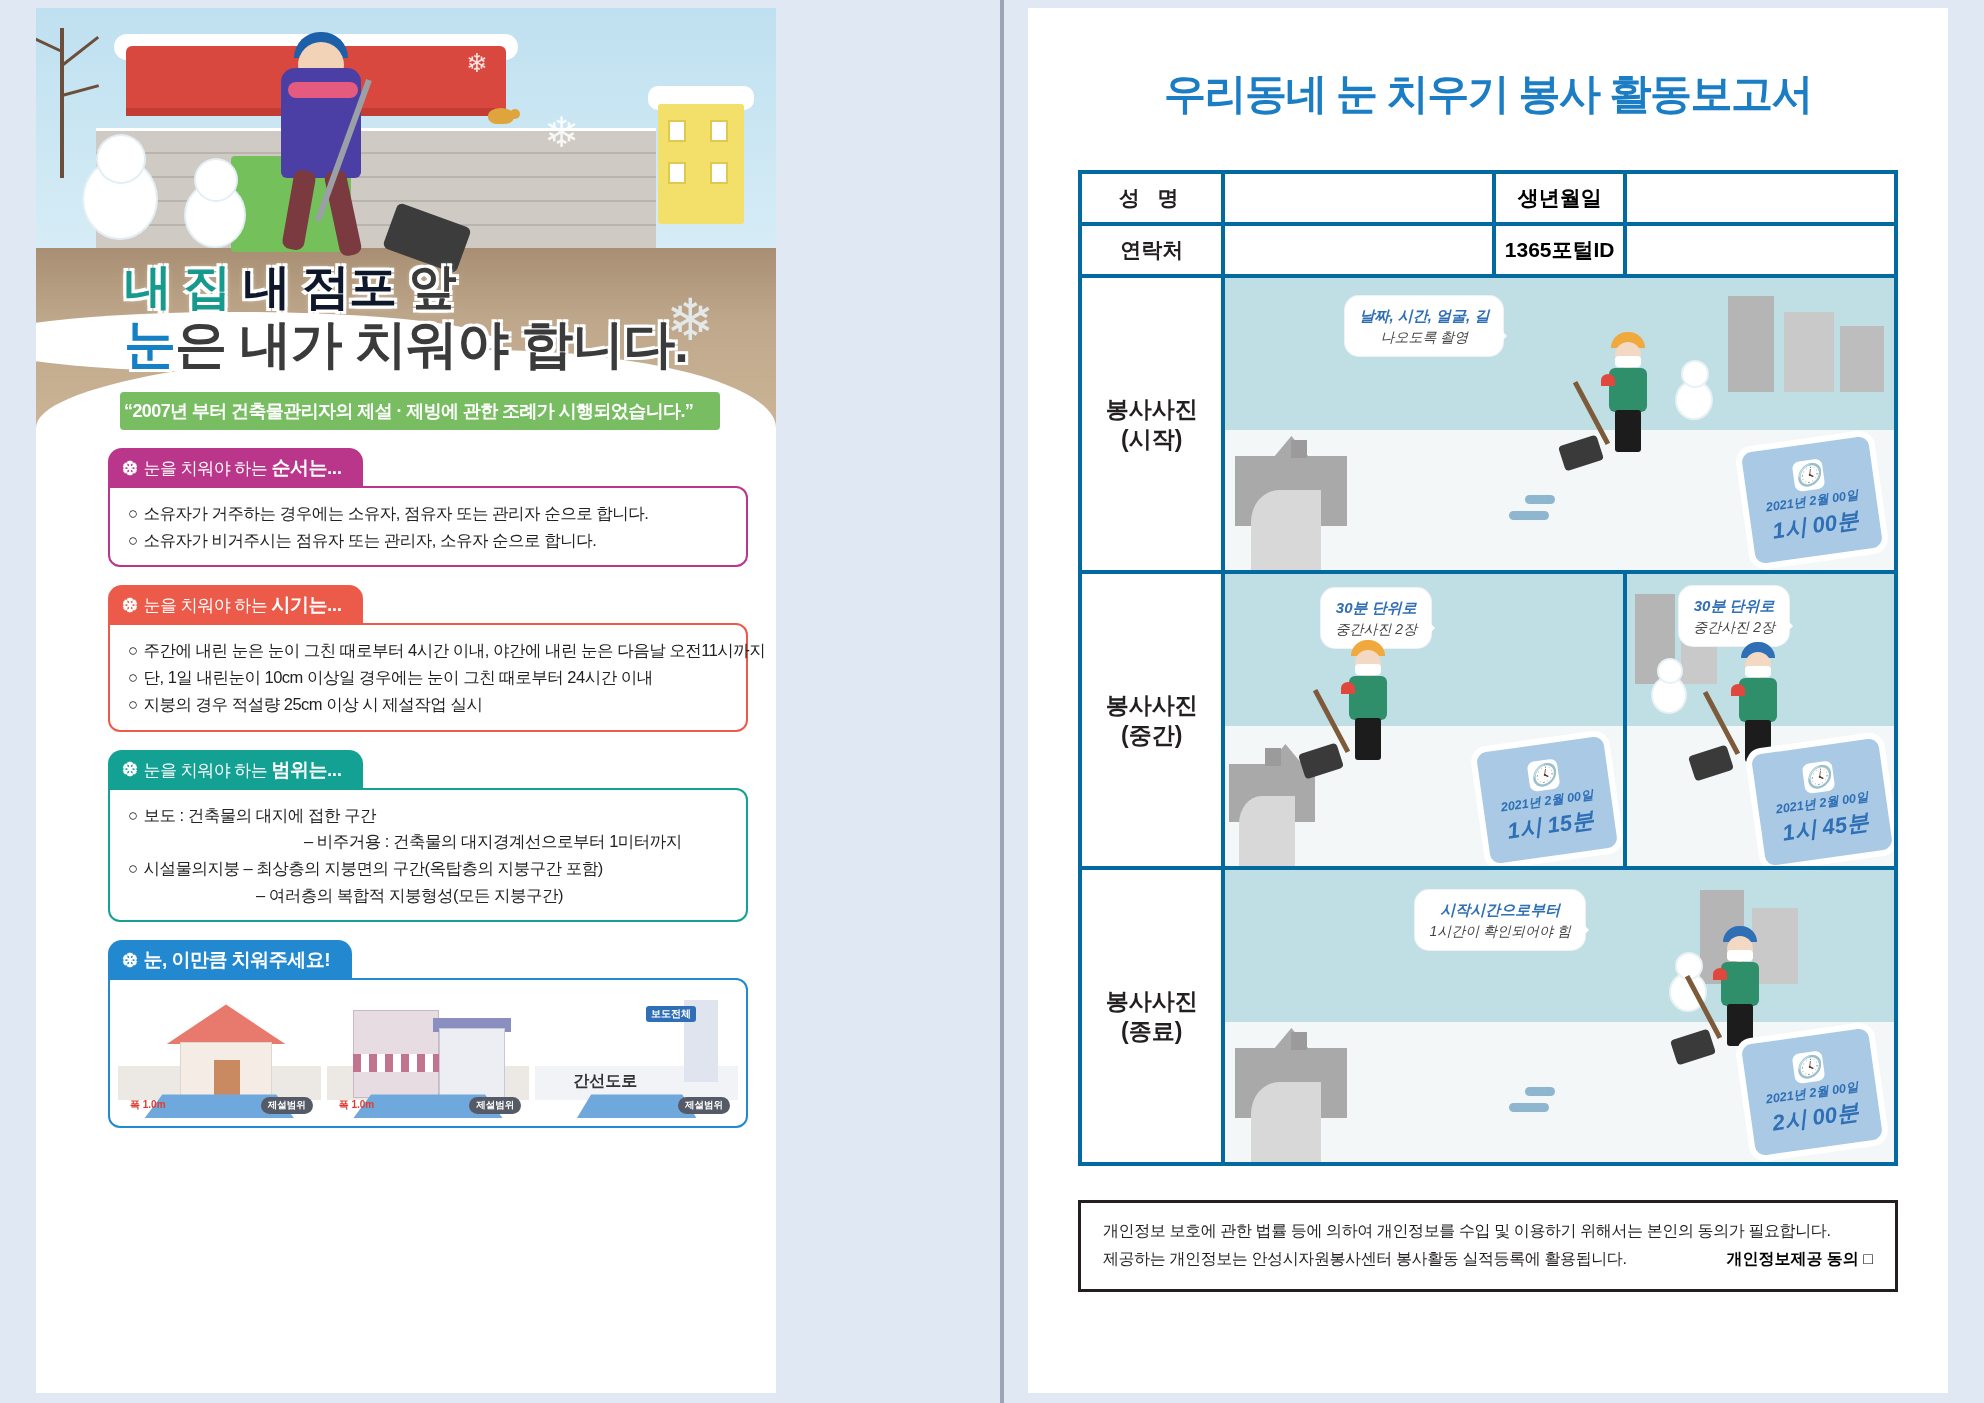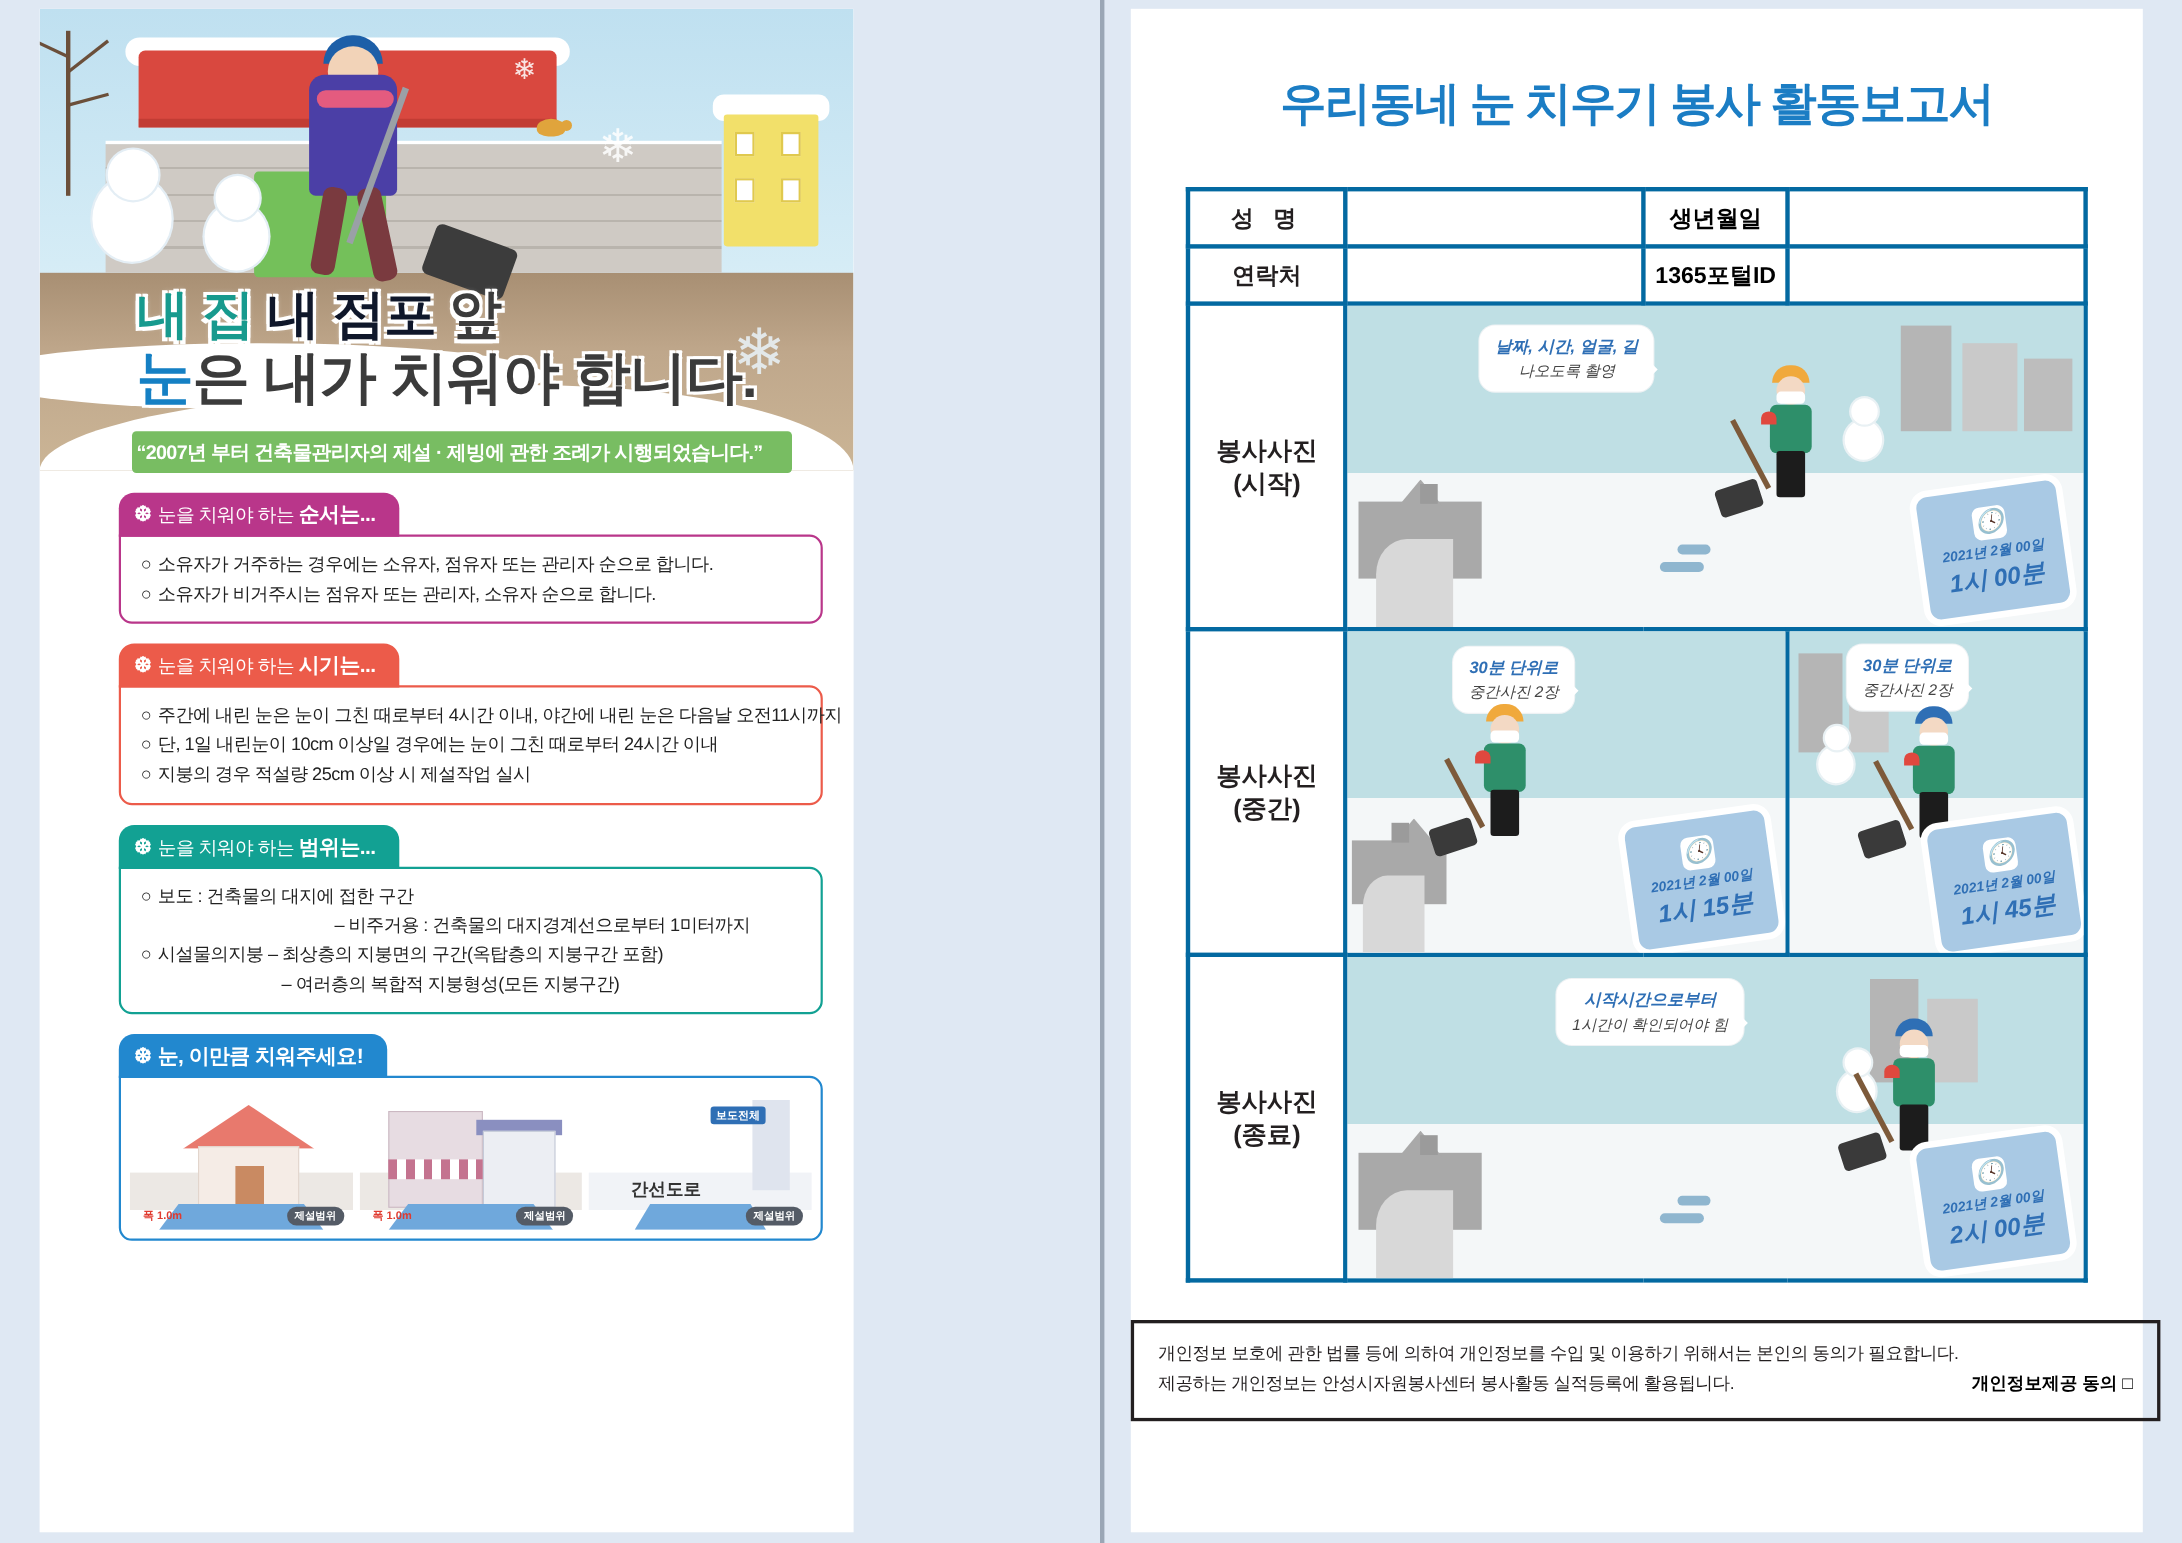--- a/index.html
+++ b/index.html
@@ -266,21 +266,21 @@
   }
   .phone-card .clock{
     width:30px;height:30px;border-radius:7px;background:#fff;
     display:flex;align-items:center;justify-content:center;font-size:21px;line-height:1;
     margin-bottom:3px;
   }
   .phone-card .pdate{font-size:12.5px;color:#2f6fb5;font-weight:600;}
   .phone-card .ptime{font-size:22px;color:#2f6fb5;font-weight:700;margin-top:1px;}
 
   .consent-box {
-    margin:34px auto 0; width:936px; border:3px solid #231f20;
+    margin:34px auto 0; width:820px; border:3px solid #231f20;
     padding:14px 22px 16px;
   }
   .consent-line { font-size:16px; color:#231f20; line-height:1.75; letter-spacing:-0.4px; }
   .consent-row { display:flex; justify-content:space-between; align-items:baseline; }
   .consent-strong { font-weight:800; font-size:16px; }
 
   .gutter {
     position:absolute; left:1000px; top:0; width:4px; height:100%;
     background:#9aa6b5;
   }

